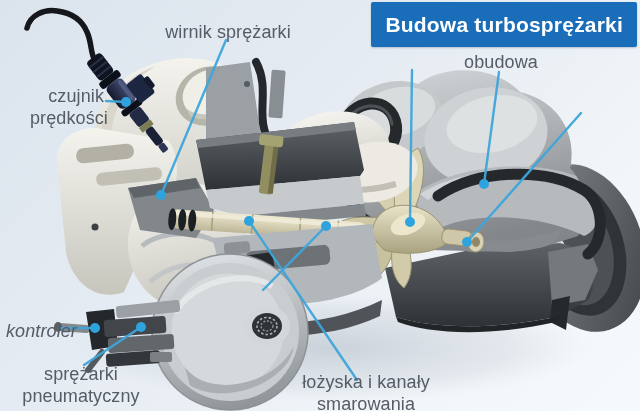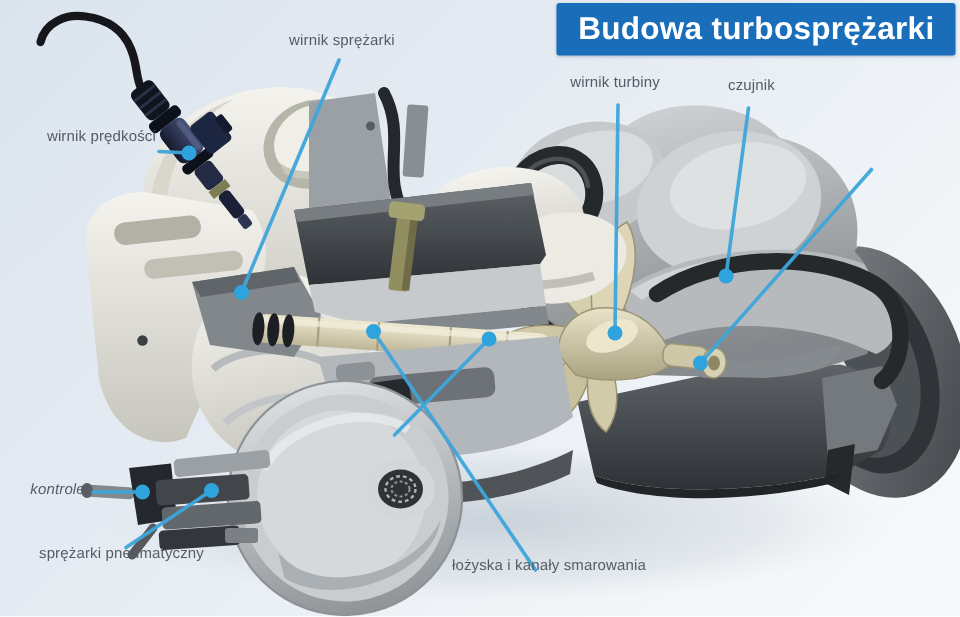--- a/index.html
+++ b/index.html
@@ -3,27 +3,27 @@
 <meta charset="utf-8">
 <style>
   html,body{margin:0;padding:0;background:#ffffff;}
   .stage{
     position:relative;width:640px;height:411px;overflow:hidden;
     background:linear-gradient(135deg,#dbe4ee 0%,#e5ebf2 40%,#f2f6f9 78%,#f7fafc 100%);
     font-family:"Liberation Sans","DejaVu Sans",sans-serif;
   }
   .machine-svg{position:absolute;left:0;top:0;width:640px;height:411px;}
   .callout-label{
-    position:absolute;font-size:10px;line-height:1.2;color:#565c66;
+    position:absolute;font-size:18px;line-height:1.2;color:#565c66;
     font-weight:400;letter-spacing:.1px;
   }
   .ta-c{text-align:center;}
   .ta-r{text-align:right;}
   .title-banner{
-    position:absolute;top:2px;right:3px;height:35px;
+    position:absolute;top:2px;right:3px;height:45px;
     background:#1a6db8;color:#ffffff;border-radius:2px;
     display:flex;align-items:center;padding:0 14px;
     font-size:21px;font-weight:bold;letter-spacing:.2px;
     box-shadow:0 1px 2px rgba(20,60,110,.25);
   }
 </style>
 </head>
 <body>
 
 <div class="stage">
@@ -248,25 +248,24 @@
       <circle class="dot" cx="467" cy="242" r="5" fill="#2ea3dd"></circle>
       <circle class="dot" cx="95" cy="328" r="5" fill="#2ea3dd"></circle>
       <circle class="dot" cx="141" cy="327" r="5" fill="#2ea3dd"></circle>
       <circle class="dot" cx="249" cy="221" r="5" fill="#2ea3dd"></circle>
       <circle class="dot" cx="326" cy="226" r="5" fill="#2ea3dd"></circle>
     </g>
   </svg>
 
   <div class="callout-label ta-c" style="left: 158px; top: 22px; width: 140px; color: rgb(86, 92, 102);">wirnik sprężarki</div>
 
-  <div class="callout-label ta-r" style="left: 30px; top: 86px; width: 74px; color: rgb(86, 92, 102);">wirnik prędkości</div>
-
-  <div class="callout-label ta-c" style="left: 350px; top: 50px; width: 120px; color: rgb(86, 92, 102);">wirnik turbiny</div>
-
-  <div class="callout-label ta-c" style="left: 455px; top: 52px; width: 92px; color: rgb(86, 92, 102);">czujnik</div>
+  <div class="callout-label ta-r" style="left: 30px; top: 86px; width: 74px; color: rgb(86, 92, 102);">czujnik prędkości</div>
+
+
+  <div class="callout-label ta-c" style="left: 455px; top: 52px; width: 92px; color: rgb(86, 92, 102);">obudowa</div>
 
 
   <div class="callout-label ta-r" style="left: 6px; top: 321px; width: 54px; color: rgb(86, 92, 102); font-style: italic;">kontroler</div>
 
   <div class="callout-label ta-c" style="left: 18px; top: 364px; width: 126px; color: rgb(86, 92, 102);">sprężarki pneumatyczny</div>
 
   <div class="callout-label ta-c" style="left: 268px; top: 372px; width: 196px; color: rgb(86, 92, 102);">łożyska i kanały smarowania</div>
 
   <div class="title-banner" style="background: rgb(26, 109, 184); color: rgb(255, 255, 255);">
     <span>Budowa turbosprężarki</span>

